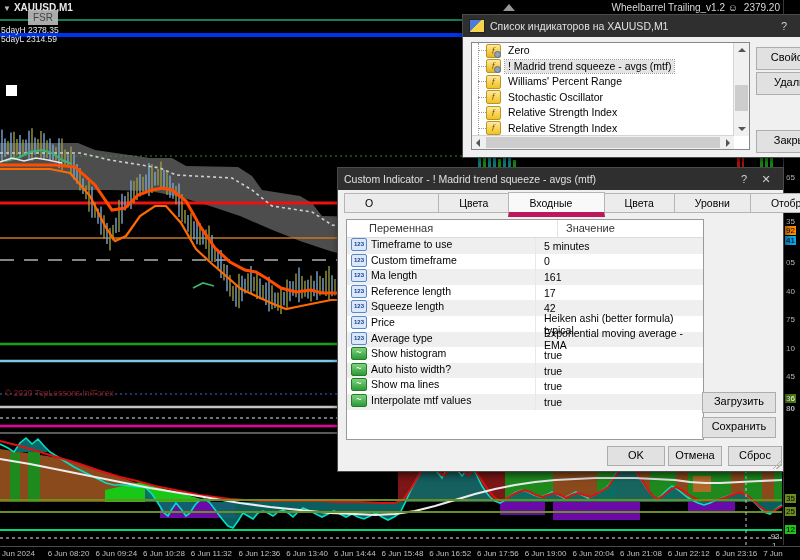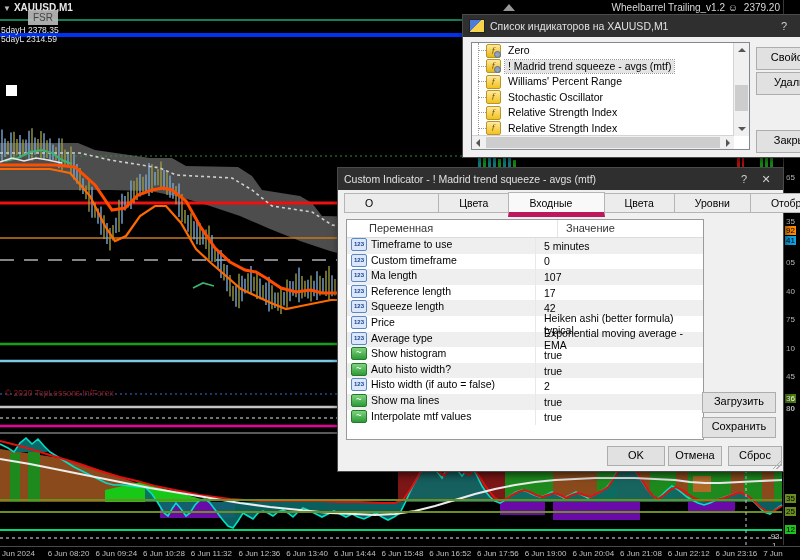--- a/index.html
+++ b/index.html
@@ -479,21 +479,21 @@
               <span class="p-icon numeric">123</span>
               <span class="pn">Custom timeframe</span>
             </span>
             <span class="c2">0</span>
           </div>
           <div class="prow">
             <span class="c1">
               <span class="p-icon numeric">123</span>
               <span class="pn">Ma length</span>
             </span>
-            <span class="c2">107</span>
+            <span class="c2">161</span>
           </div>
           <div class="prow">
             <span class="c1">
               <span class="p-icon numeric">123</span>
               <span class="pn">Reference length</span>
             </span>
             <span class="c2">17</span>
           </div>
           <div class="prow">
             <span class="c1">
@@ -522,27 +522,20 @@
               <span class="pn">Show histogram</span>
             </span>
             <span class="c2">true</span>
           </div>
           <div class="prow">
             <span class="c1">
               <span class="p-icon bool">~</span>
               <span class="pn">Auto histo width?</span>
             </span>
             <span class="c2">true</span>
-          </div>
-          <div class="prow">
-            <span class="c1">
-              <span class="p-icon numeric">123</span>
-              <span class="pn">Histo width (if auto = false)</span>
-            </span>
-            <span class="c2">2</span>
           </div>
           <div class="prow">
             <span class="c1">
               <span class="p-icon bool">~</span>
               <span class="pn">Show ma lines</span>
             </span>
             <span class="c2">true</span>
           </div>
           <div class="prow">
             <span class="c1">

